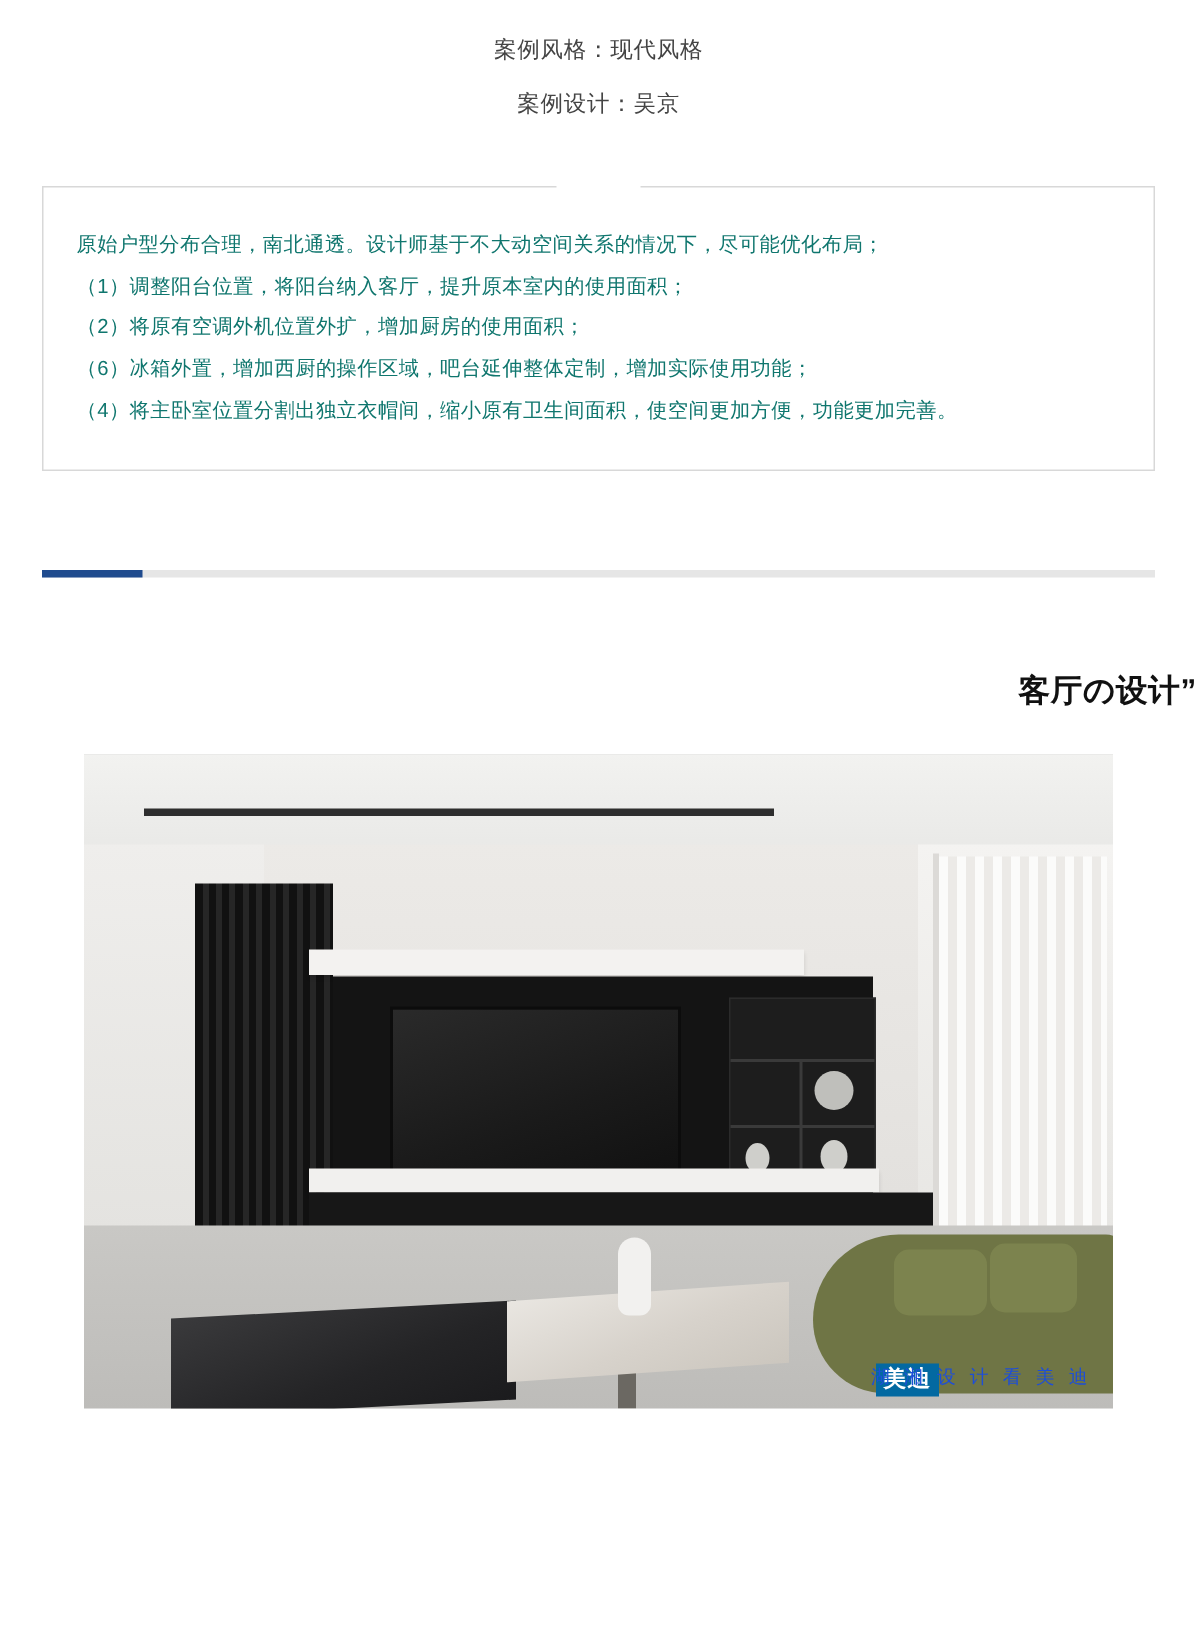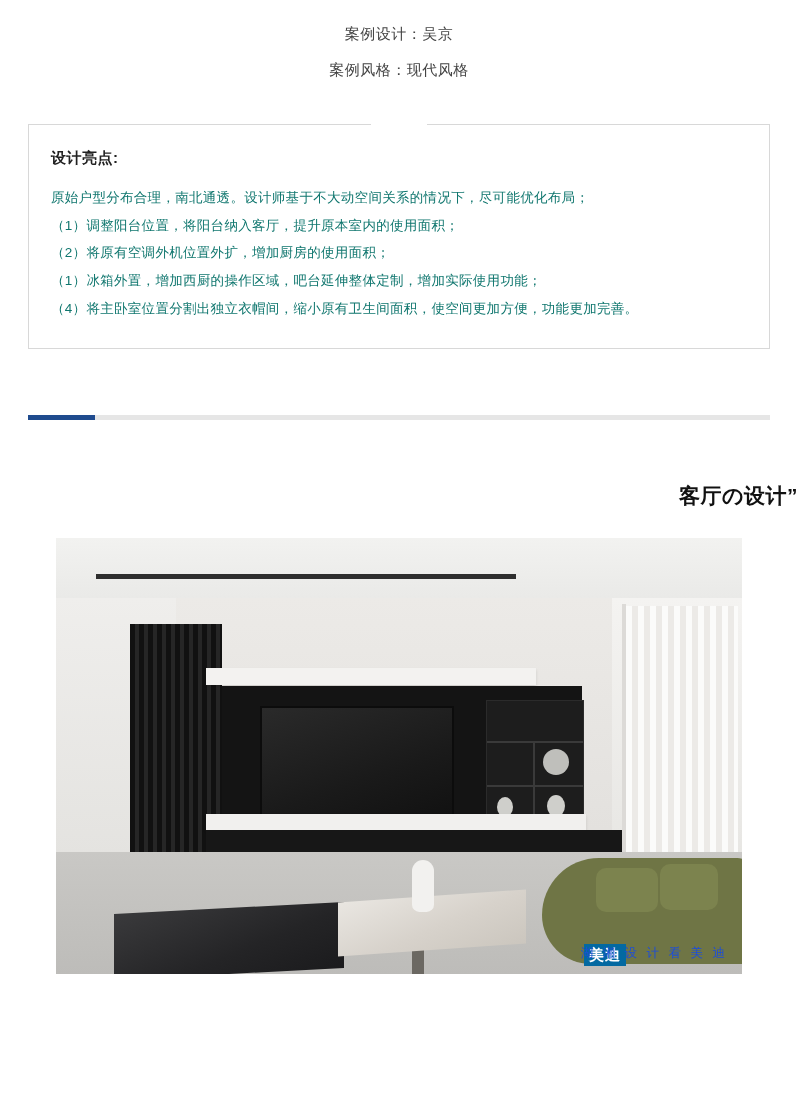--- a/index.html
+++ b/index.html
@@ -229,32 +229,31 @@
     position: absolute; right: 14px; bottom: 12px;
     color: #1d4ed8; font-size: 12.5px; letter-spacing: 3px;
   }
 </style>
 </head>
 <body>
 
 <div class="page">
 
   <div class="meta-block">
+    <div class="meta-line">案例风格：现代风格</div>
     <div class="meta-line">案例设计：吴京</div>
-    <div class="meta-line">案例风格：现代风格</div>
   </div>
 
   <div class="highlight-wrap">
     <div class="highlight-box">
       <div class="notch"></div>
-      <div class="hl-title">设计亮点:</div>
       <p class="hl-para">原始户型分布合理，南北通透。设计师基于不大动空间关系的情况下，尽可能优化布局；</p>
       <p class="hl-para">（1）调整阳台位置，将阳台纳入客厅，提升原本室内的使用面积；</p>
       <p class="hl-para">（2）将原有空调外机位置外扩，增加厨房的使用面积；</p>
-      <p class="hl-para">（1）冰箱外置，增加西厨的操作区域，吧台延伸整体定制，增加实际使用功能；</p>
+      <p class="hl-para">（6）冰箱外置，增加西厨的操作区域，吧台延伸整体定制，增加实际使用功能；</p>
       <p class="hl-para">（4）将主卧室位置分割出独立衣帽间，缩小原有卫生间面积，使空间更加方便，功能更加完善。</p>
     </div>
   </div>
 
   <div class="progress-row" style="background: rgb(230, 230, 230);">
     <div class="progress-fill" style="width: 9%; background: rgb(31, 75, 142);"></div>
   </div>
 
   <div class="section-title">
     <div class="sec-cn">客厅の设计”</div>

